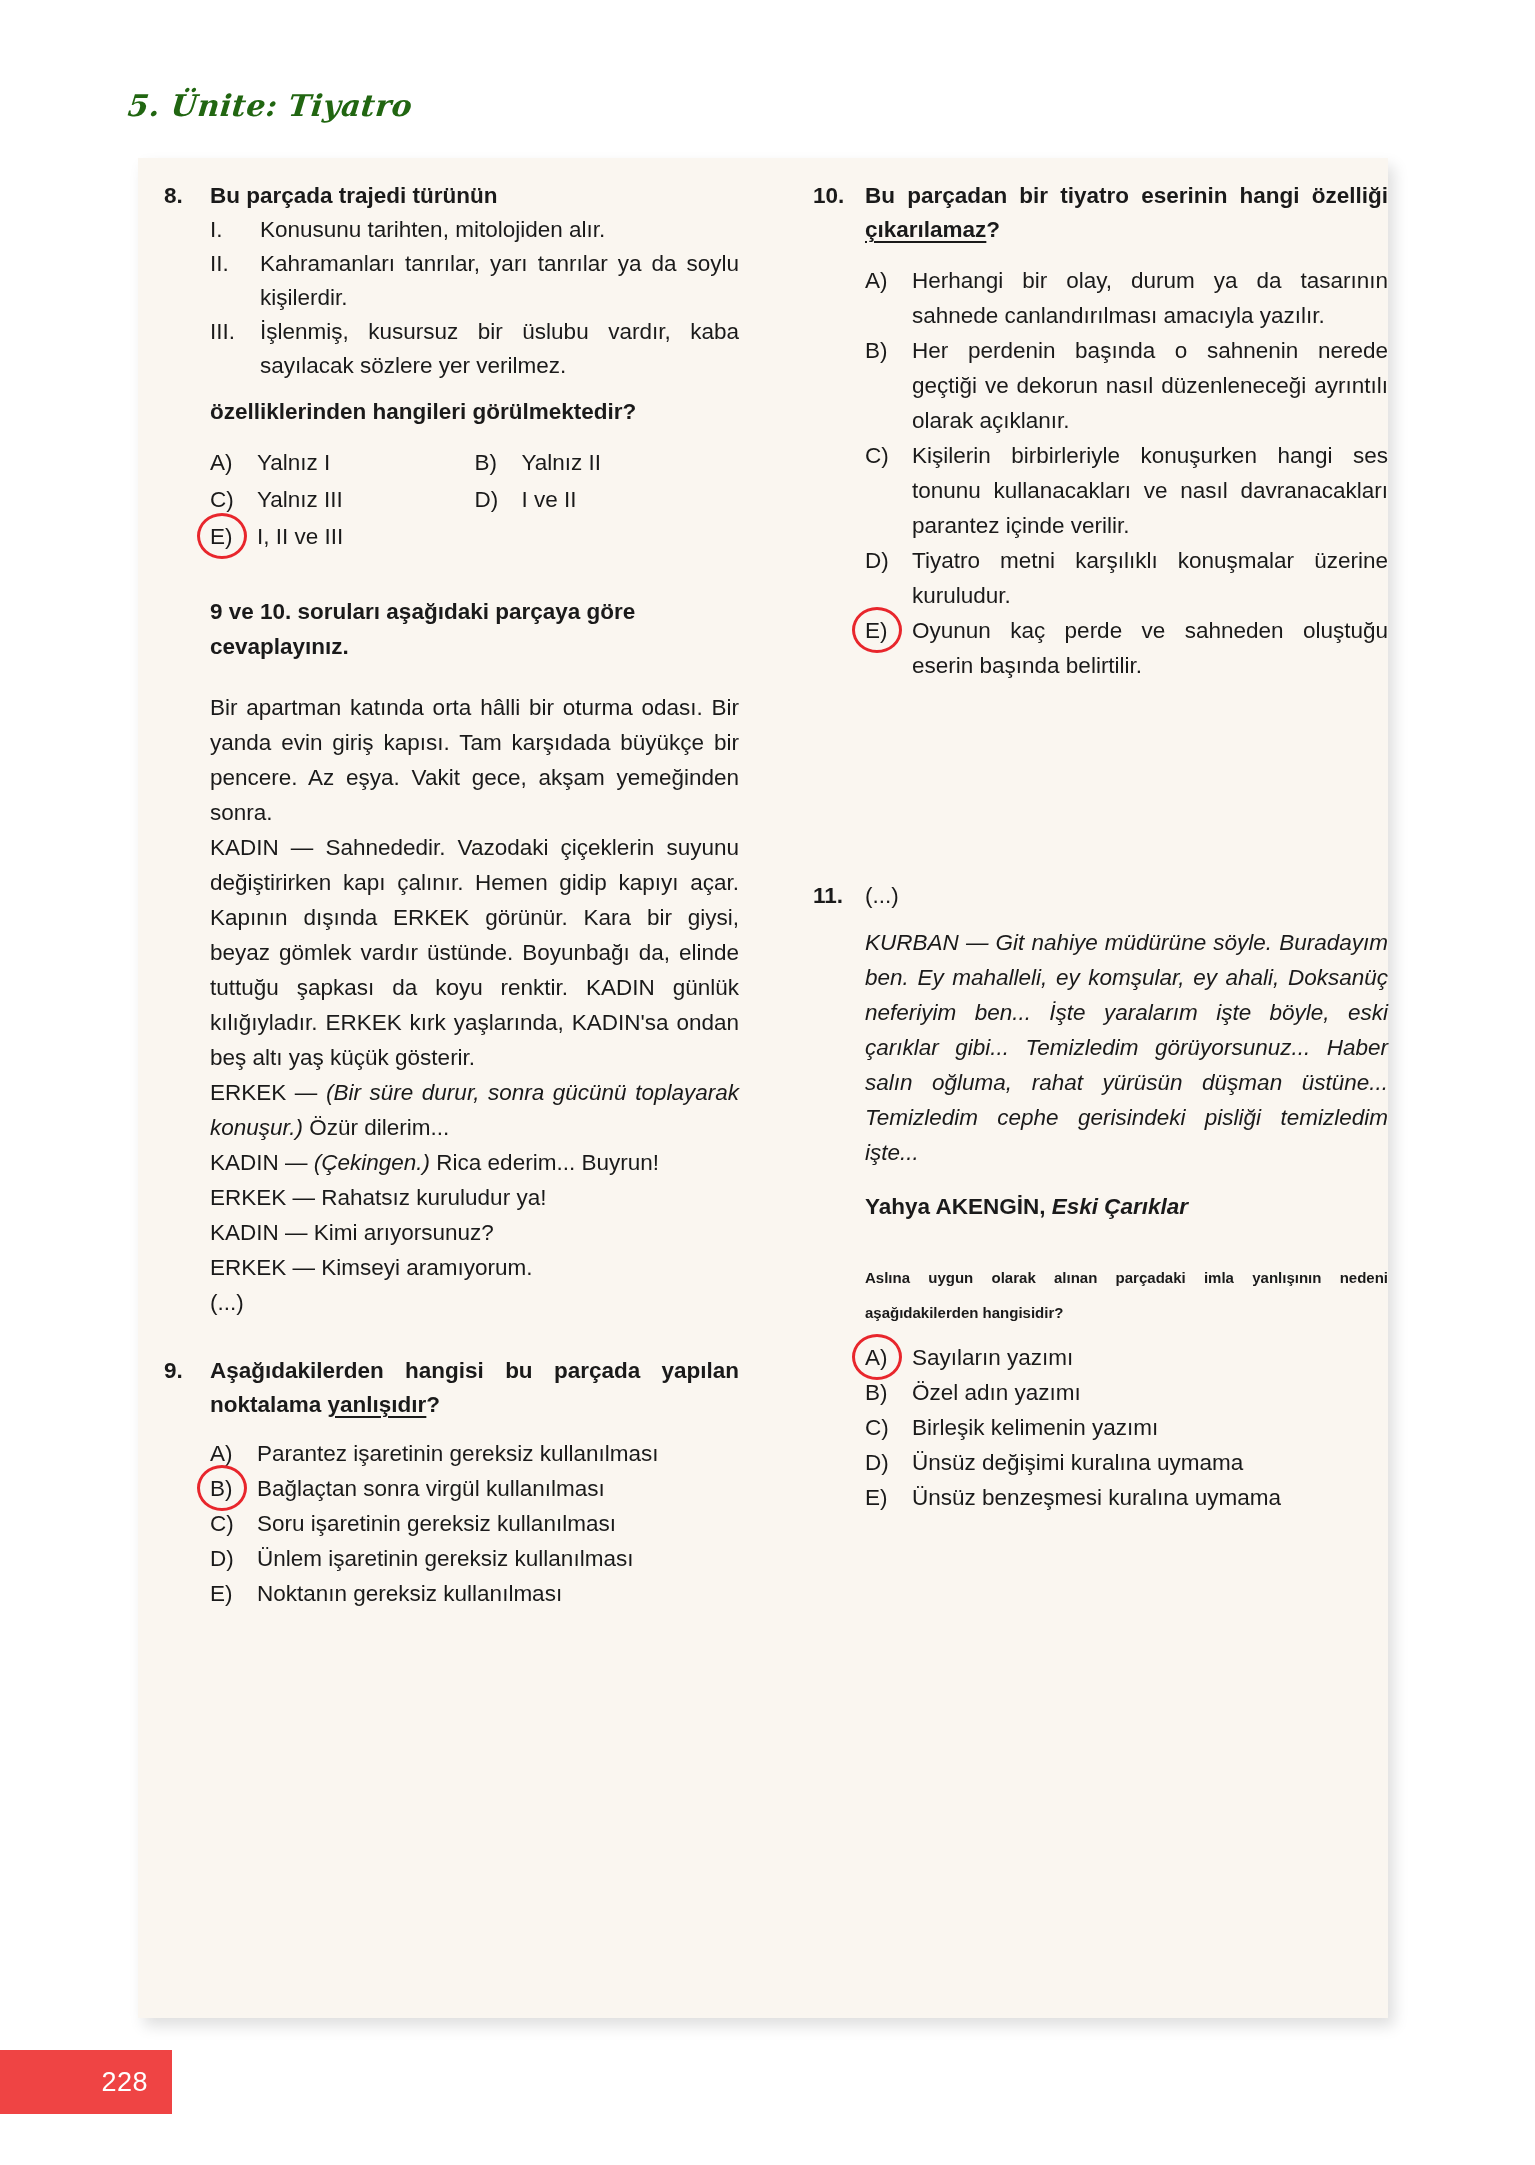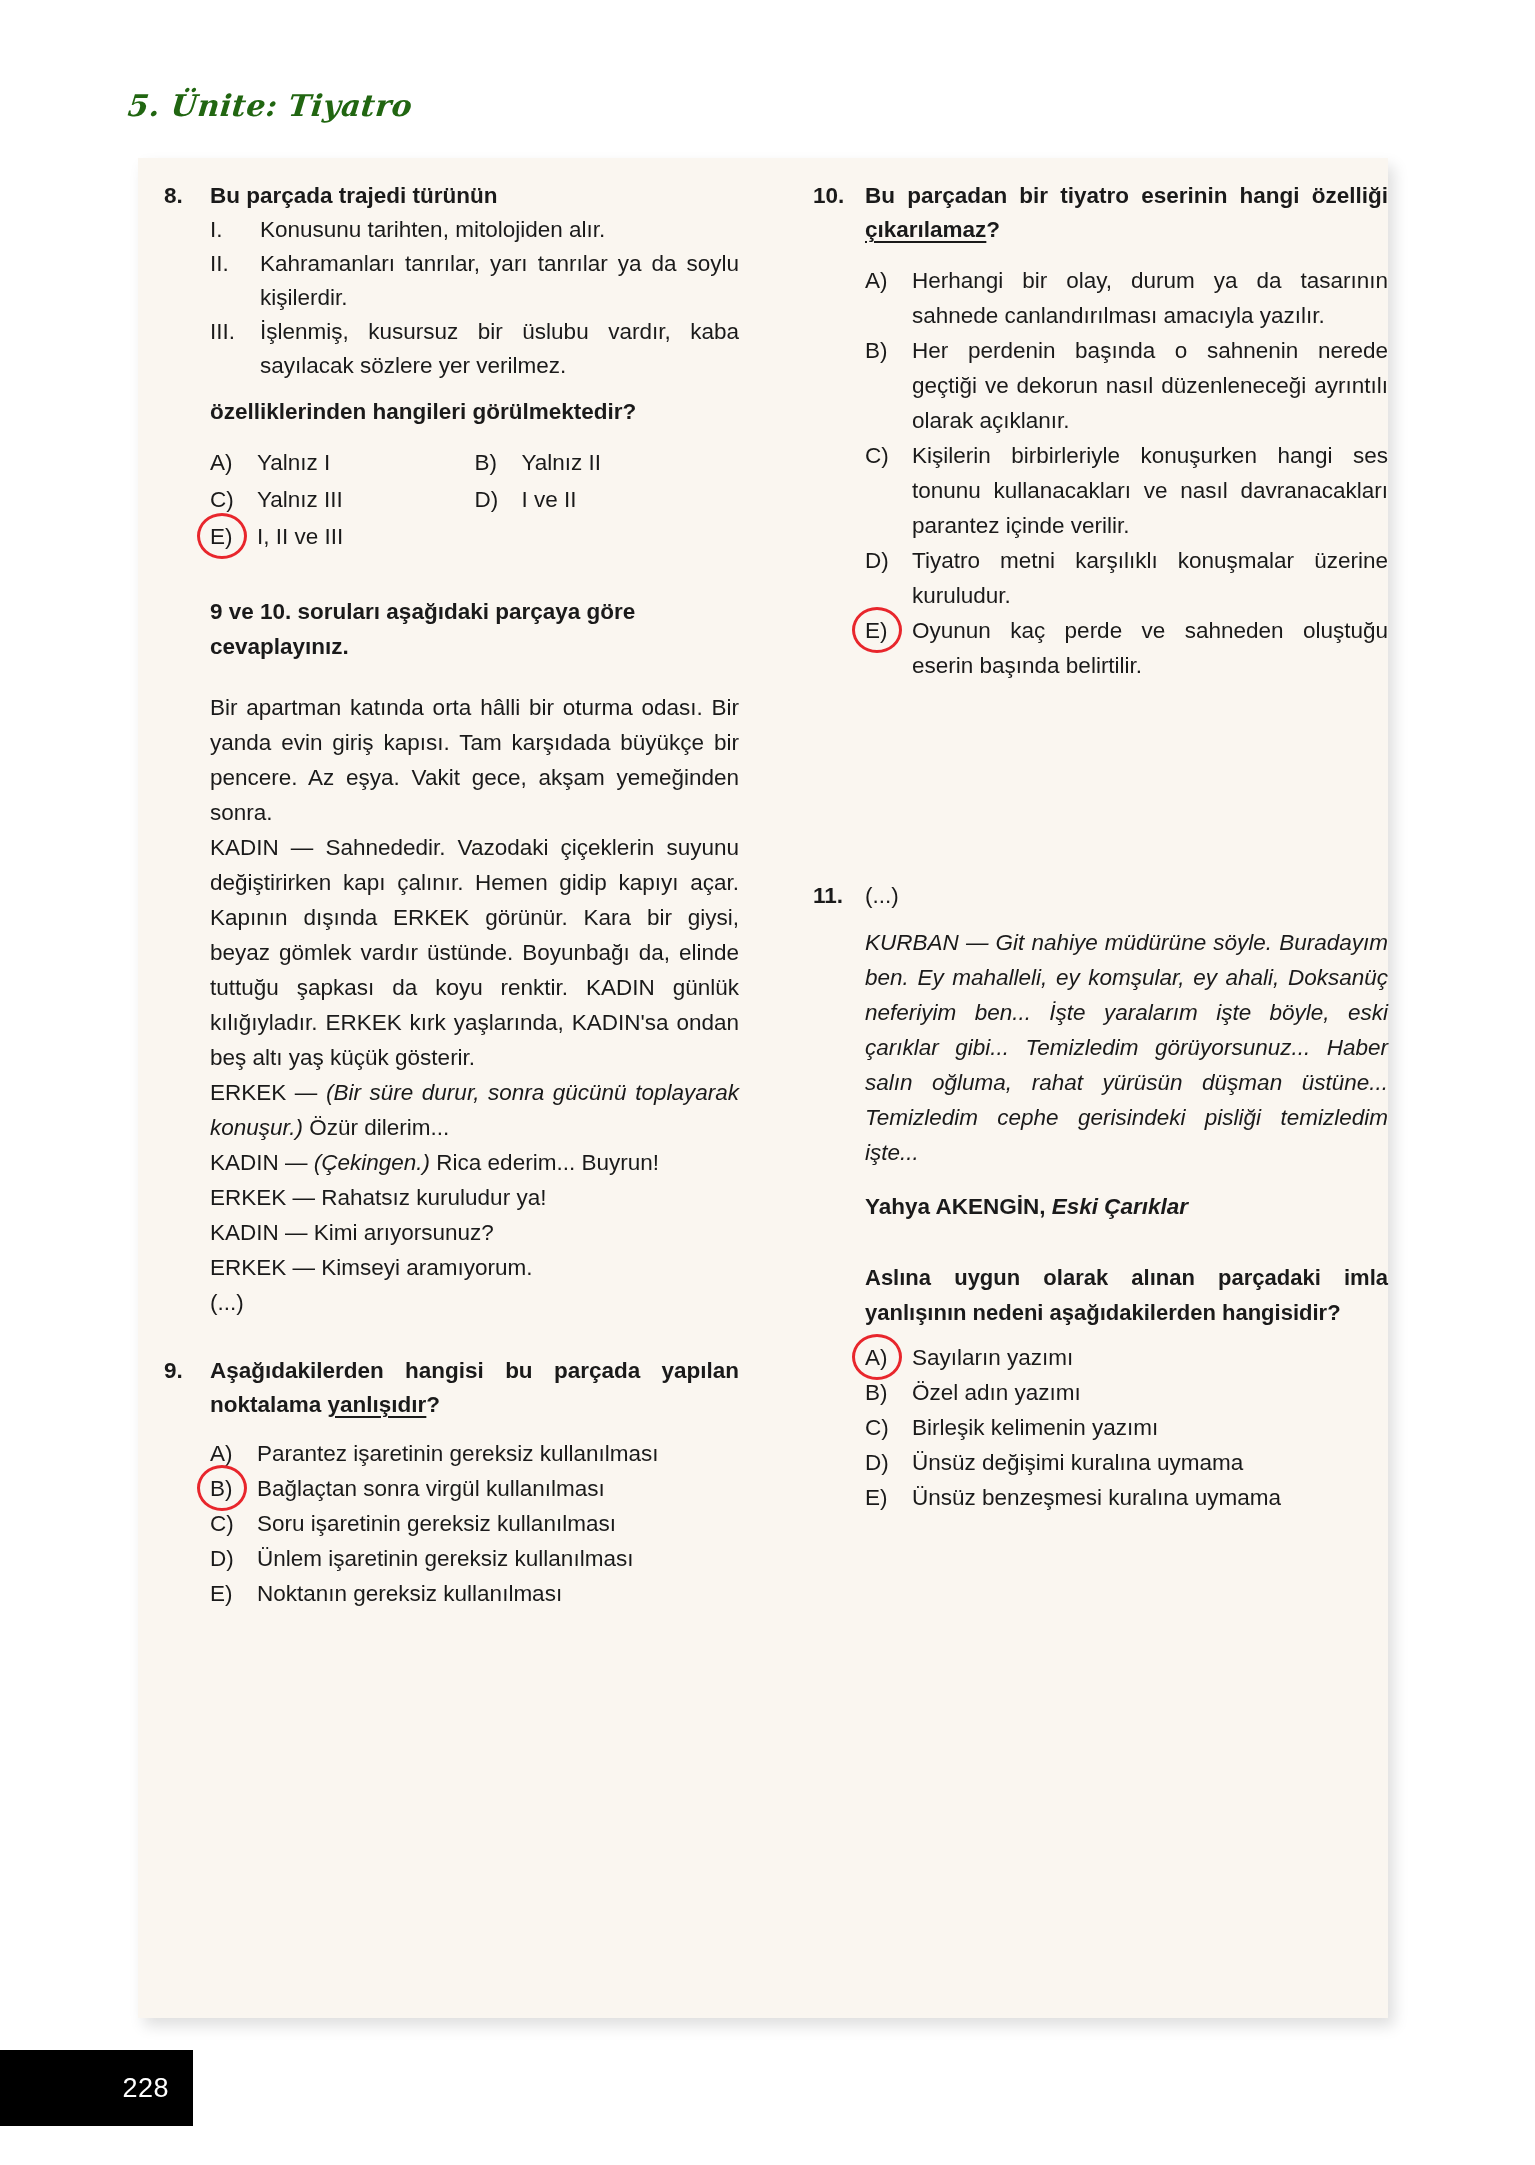--- a/index.html
+++ b/index.html
@@ -193,37 +193,36 @@
     margin-top: 24px;
     font-size: 22.5px;
     font-weight: bold;
     text-align: left;
   }
   .attribution-r i { font-style: italic; }
   .q11-stem {
     margin-left: 52px;
     margin-top: 40px;
     font-weight: bold;
-    font-size: 22px;
+    font-size: 15px;
     line-height: 35px;
     text-align: justify;
   }
   .opt-list-r { margin-left: 52px; margin-top: 10px; }
 
   .spacer-q10 { height: 196px; }
 
   
   .footer-tab {
     position: absolute;
     left: 0;
     top: 2050px;
     width: 172px;
-    height: 76px;
-    background: #000000;
-    padding-left: 21px;
+    height: 64px;
+    background: #ef4444;
   }
   .footer-num {
     position: absolute;
     right: 24px;
     top: 50%;
     transform: translateY(-50%);
     color: #ffffff;
     font-size: 27px;
     letter-spacing: 0.5px;
   }

